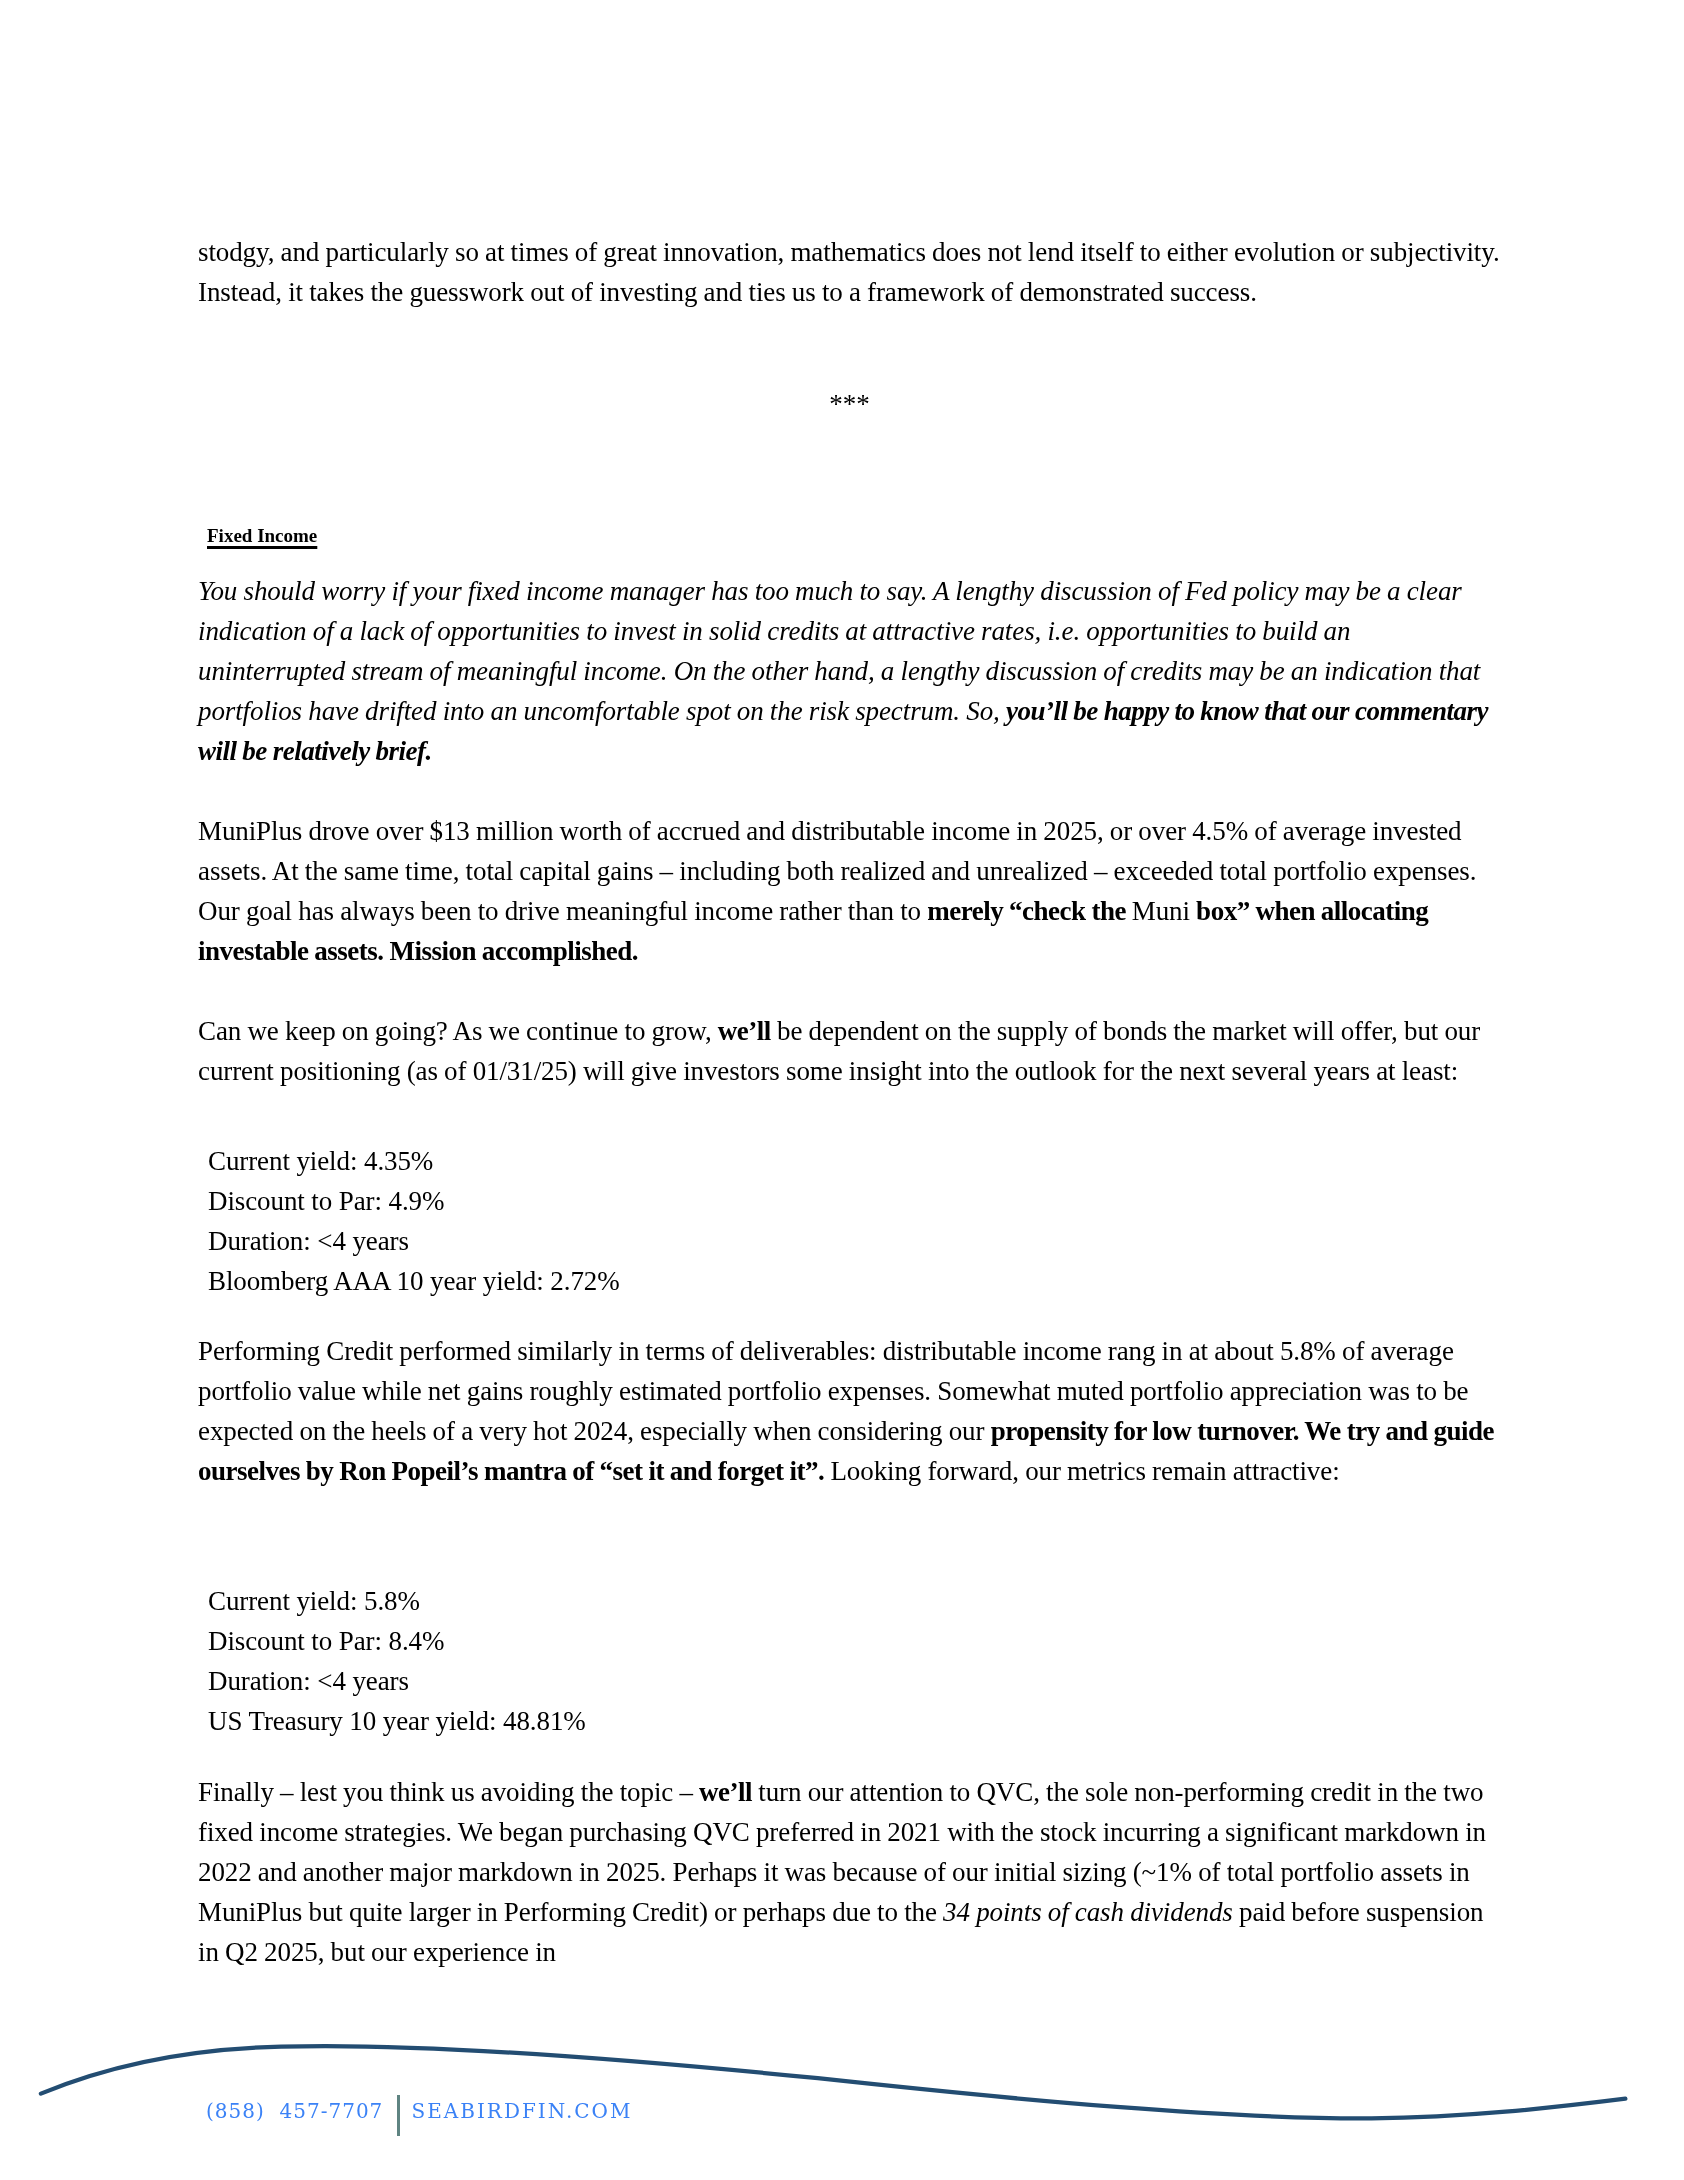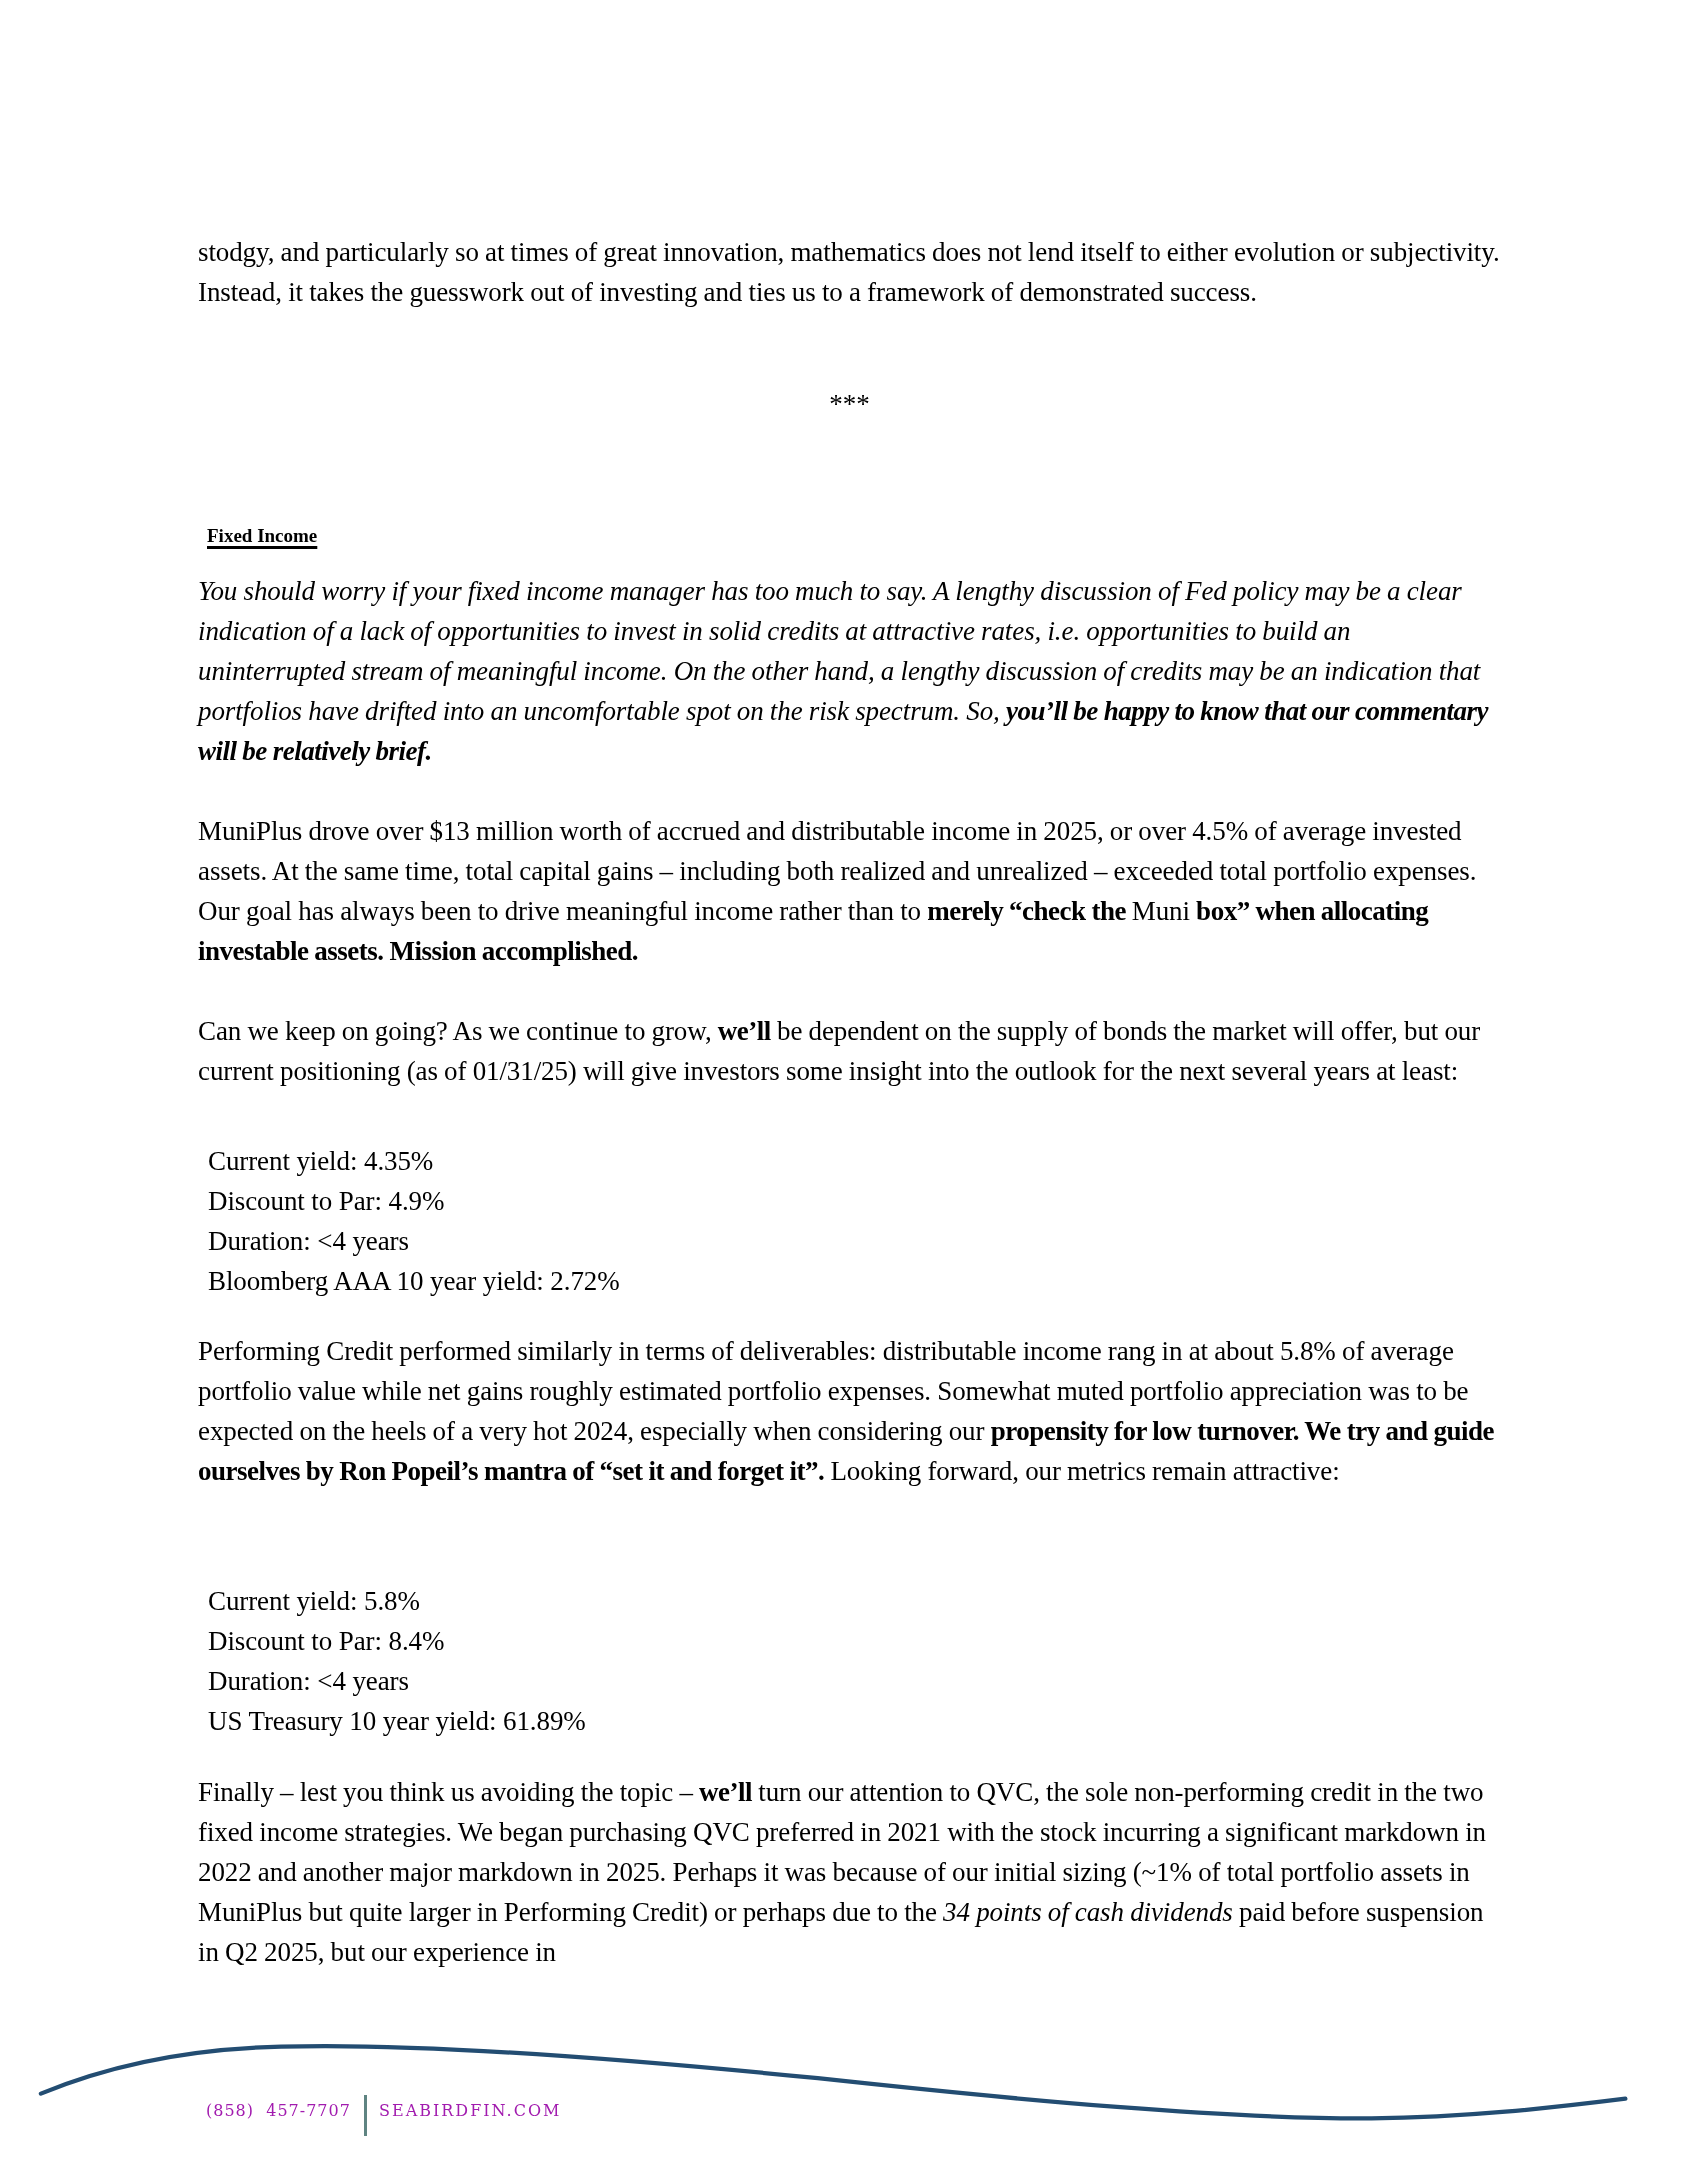--- a/index.html
+++ b/index.html
@@ -82,22 +82,22 @@
       height: 111px;
     }
     .footer-contact {
       position: absolute;
       left: 206px;
       top: 2089px;
       height: 43px;
       display: flex;
       align-items: center;
       font-family: "DejaVu Serif", "Liberation Serif", serif;
-      font-size: 16px;
-      color: #a21caf;
+      font-size: 20px;
+      color: #3b82f6;
       letter-spacing: 1px;
     }
     .footer-contact .divider {
       display: inline-block;
       width: 2.6px;
       height: 41px;
       background: #5f8482;
       margin: 0 12px 0 13.6px;
       position: relative;
       top: 5.1px;
@@ -140,21 +140,21 @@
 
   <div class="block" style="top:1099px;">
     <p class="para"><span>Performing Credit performed similarly in terms of deliverables: distributable income rang in at about 5.8% of average portfolio value while net gains roughly estimated portfolio expenses. Somewhat muted portfolio appreciation was to be expected on the heels of a very hot 2024, especially when considering our </span><b>propensity for low turnover. We try and guide ourselves by Ron Popeil’s mantra of “set it and forget it”.</b><span> Looking forward, our metrics remain attractive:</span></p>
   </div>
 
   <div class="block" style="top:1339px;">
     <ul class="metrics">
       <li><span>Current yield</span>: <span>5.8%</span></li>
       <li><span>Discount to Par</span>: <span>8.4%</span></li>
       <li><span>Duration</span>: <span>&lt;4 years</span></li>
-      <li><span>US Treasury 10 year yield</span>: <span>61.89%</span></li>
+      <li><span>US Treasury 10 year yield</span>: <span>48.81%</span></li>
     </ul>
   </div>
 
   <div class="block" style="top:1540px;">
     <p class="para"><span>Finally – lest you think us avoiding the topic – </span><b>we’ll</b><span> turn our attention to QVC, the sole non-performing credit in the two fixed income strategies. We began purchasing QVC preferred  in 2021 with the stock incurring a significant markdown in 2022 and another major markdown in 2025. Perhaps it was because of our initial sizing (~1% of total portfolio assets in MuniPlus but quite larger in Performing Credit) or perhaps due to the </span><i>34 points of cash dividends</i><span> paid before suspension in Q2 2025, but our experience in</span></p>
   </div>
 
 </div>
 
 <svg class="footer-wave" viewBox="0 0 1978 130" preserveAspectRatio="none">

